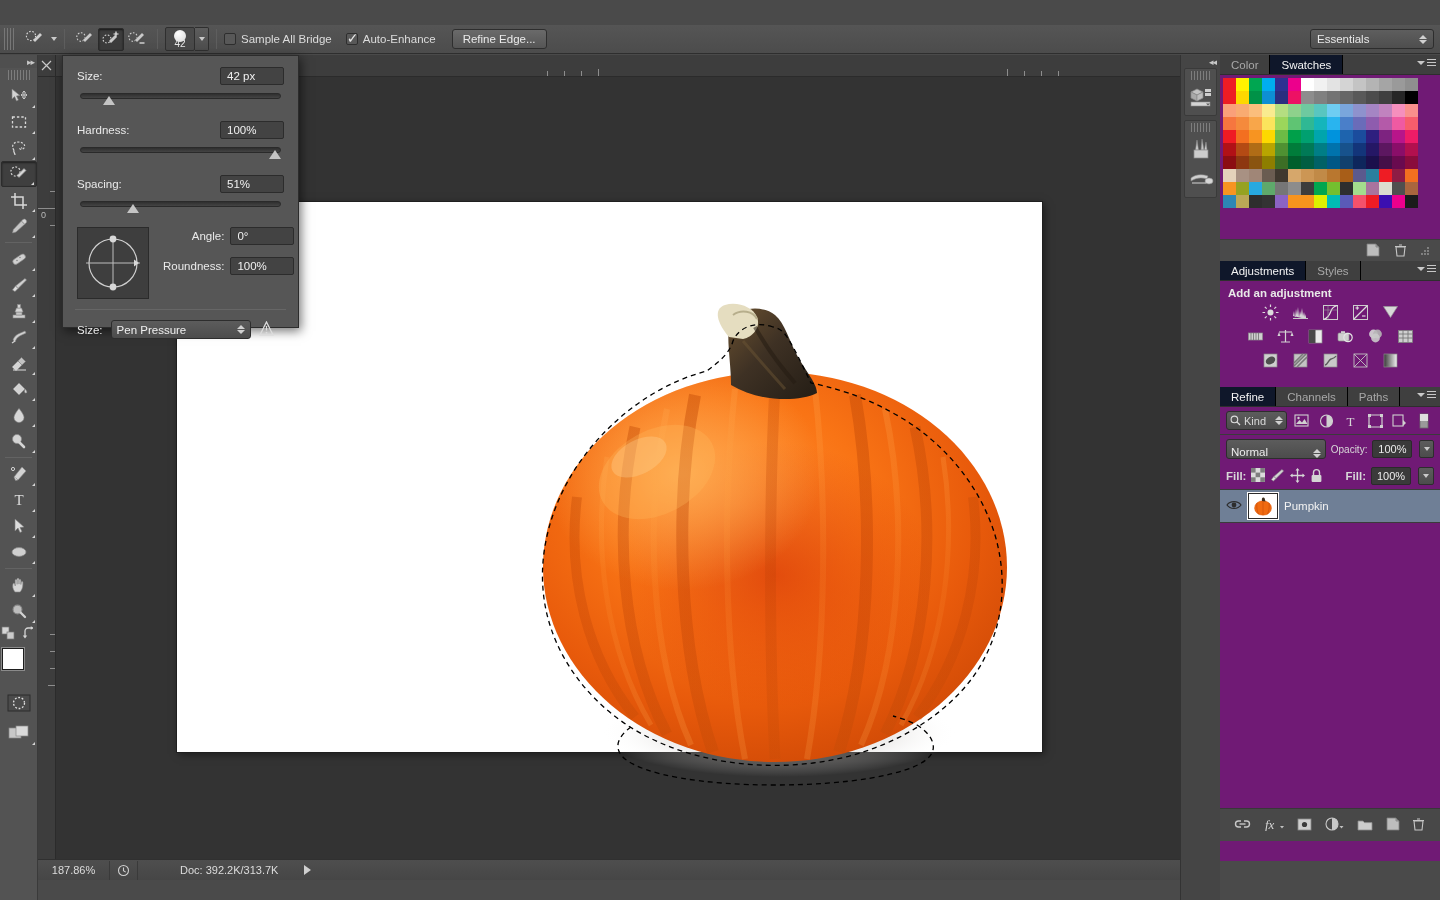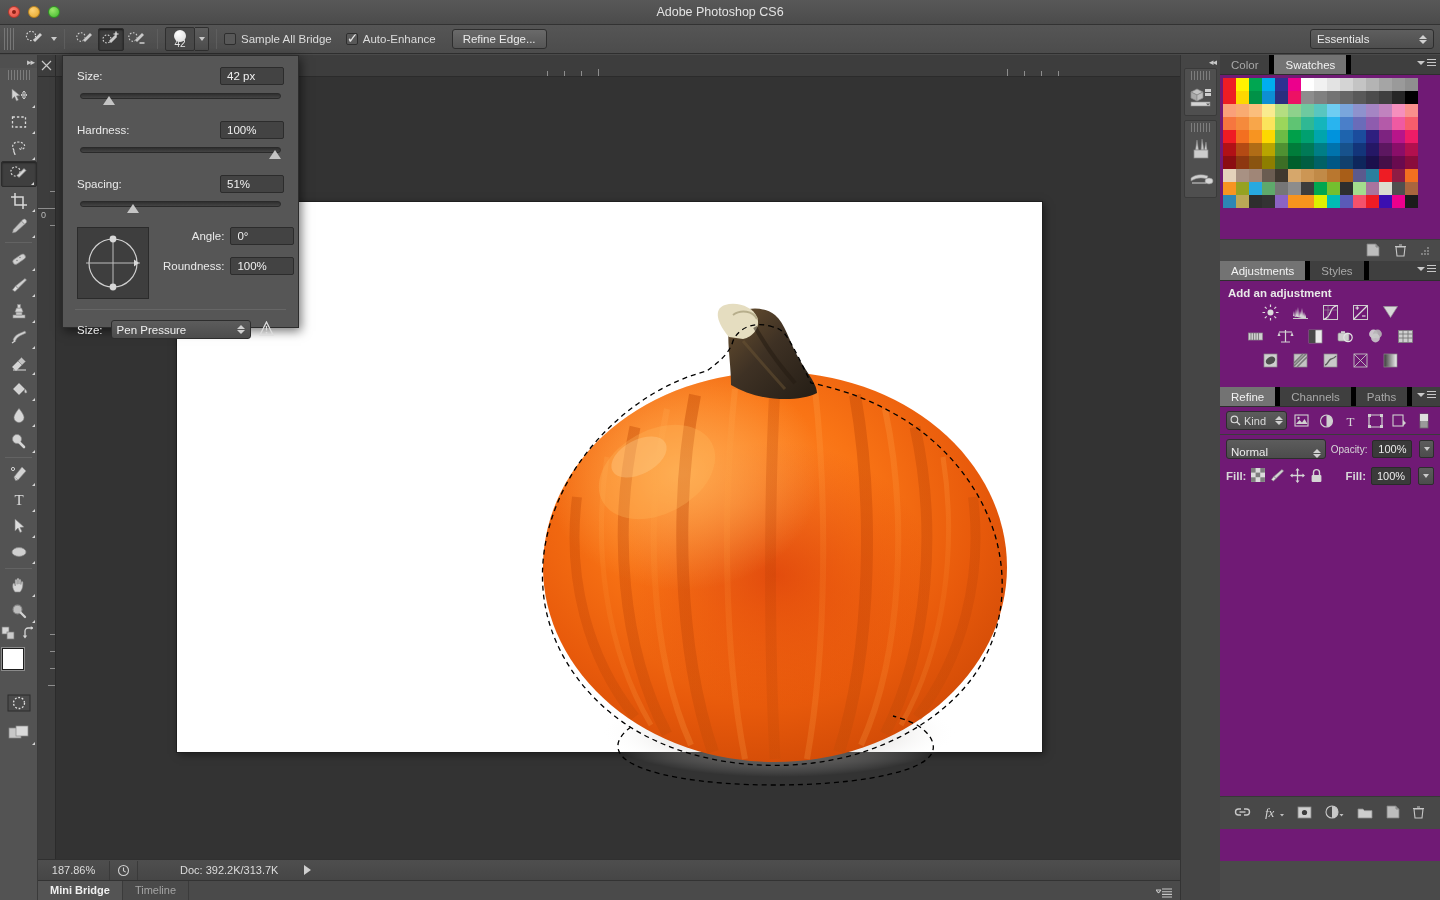--- a/index.html
+++ b/index.html
@@ -171,23 +171,23 @@
 
   .panels{
     position:absolute; left:1220px; top:55px; width:220px; height:845px;
     background:#4a4a4a;
   }
   .panel-tabs{
     height:20px; background:#3f3f3f; display:flex; align-items:stretch;
     border-bottom:1px solid #2e2e2e; position:relative;
   }
   .ptab{
-    padding:0 11px; line-height:20px; font-size:11.5px; color:#a8a8a8; border-right:5px solid #000000;
-  }
-  .ptab.active{ background:#737373; color:#f2f2f2; }
+    padding:0 11px; line-height:20px; font-size:11.5px; color:#a8a8a8; border-right:1px solid #000000;
+  }
+  .ptab.active{ background:#0f172a; color:#f2f2f2; }
   .pmenu{ position:absolute; right:4px; top:4px; display:flex; align-items:center; gap:2px;}
   .pmenu .tri{ width:0;height:0;border-left:4px solid transparent;border-right:4px solid transparent;border-top:4px solid #c8c8c8;}
   .pmenu .lines{ display:flex;flex-direction:column;gap:2px;}
   .pmenu .lines i{ width:9px;height:1px;background:#c8c8c8;display:block;}
 
   .panel-body{ background:#701a75; }
 
   
   .swgrid{ display:grid; grid-template-columns:repeat(15,13px); gap:0; padding:3px 0 0 3px; }
   .sw{ width:13px; height:13px; }
@@ -222,21 +222,21 @@
   .layer-item{
     display:flex; align-items:center; gap:6px; height:34px; padding:0 6px;
     background:#6f7f96; border-top:1px solid #3b3b3b; border-bottom:1px solid #3b3b3b;
   }
   .layer-thumb{
     width:30px;height:26px;background:#fff;border:1px solid #2b2b2b; box-shadow:0 0 0 1px #fff;
     display:flex;align-items:center;justify-content:center; overflow:hidden;
   }
   .layer-name{ font-size:11.5px; color:#f2f2f2; }
   .layers-footer{
-    position:absolute; left:0; bottom:32px; width:220px; height:25px; background:#484848;
+    position:absolute; left:0; bottom:20px; width:220px; height:25px; background:#484848;
     border-top:1px solid #383838; display:flex; align-items:center; justify-content:space-around;
     padding:16px 8px;
   }
   .panel-rule{ height:1px; background:#3b3b3b; }
 
   
   .brushpop{
     position:absolute; left:62px; top:55px; width:237px; height:273px;
     background:#565656; border:1px solid #2c2c2c;
     box-shadow:2px 3px 10px rgba(0,0,0,.55);
@@ -260,28 +260,20 @@
   .bp-select{
     width:140px; height:19px; background:linear-gradient(#5c5c5c,#4c4c4c); border:1px solid #2d2d2d;
     border-radius:3px; display:flex; align-items:center; padding:0 5px; font-size:11.5px; color:#efefef;
   }
 </style>
 </head>
 <body>
 
 <div class="app">
 
-  <div class="titlebar">
-    <div class="traffic">
-      <div class="tl red"></div>
-      <div class="tl yellow"></div>
-      <div class="tl green"></div>
-    </div>
-    <div class="title">Adobe Photoshop CS6</div>
-  </div>
 
   <div class="optionsbar">
     <div class="grip"></div>
 
     <div class="ob-tool">
       <div class="icon-btn">
         <svg width="20" height="18" viewBox="0 0 20 18">
           <circle cx="6" cy="6" r="4.6" fill="none" stroke="#d9d9d9" stroke-width="1.1" stroke-dasharray="1.6 1.6"></circle>
           <path d="M8 10 L15 3 L17 5 L10 12 Z" fill="#cfcfcf" stroke="#8f8f8f" stroke-width=".6"></path>
         </svg>
@@ -655,30 +647,20 @@
     <div class="sb-ico">
       <svg width="13" height="13" viewBox="0 0 13 13">
           <circle cx="6.5" cy="6.5" r="5" fill="none" stroke="#cfcfcf" stroke-width="1.1"></circle>
           <path d="M6.5 3.5 v3.2 l2.2 1.4" fill="none" stroke="#cfcfcf" stroke-width="1.1"></path>
         </svg>
     </div>
     <div class="sb-doc">Doc: 392.2K/313.7K</div>
     <div class="sb-tri"></div>
   </div>
 
-  <div class="bottombar">
-    <div class="btab active">Mini Bridge</div>
-    <div class="btab">Timeline</div>
-    <div class="menuico">
-      <svg width="16" height="10" viewBox="0 0 16 10">
-          <path d="M0 2 l5 0 M0 2 l2.5 3 M2.5 5 l2.5 -3" stroke="#c8c8c8" stroke-width="1.1" fill="none"></path>
-          <path d="M6 1 h10 M6 3.7 h10 M6 6.4 h10 M6 9 h10" stroke="#c8c8c8" stroke-width="1.1"></path>
-        </svg>
-    </div>
-  </div>
 
   <div class="dockstrip">
     <div class="dock-head">
       <span style="font-size:9px;color:#c8c8c8;letter-spacing:-1px;">◂◂</span>
     </div>
     <div class="dock-grp">
       <div class="dock-grip"></div>
       <div class="dock-ico">
         <svg width="26" height="24" viewBox="0 0 26 24">
           <path d="M3 7 L9 4 L15 7 L9 10 Z" fill="#c2c2c2" stroke="#8a8a8a" stroke-width=".7"></path>
@@ -1152,20 +1134,39 @@
               <rect x="1.6" y="7" width="9.8" height="7" rx="1" fill="#d4d4d4"></rect>
             </svg>
         </span>
         <span style="font-size:11.5px;font-weight:bold;margin-left:auto;">Fill:</span>
         <span class="numbox">100%</span>
         <span class="stepper">
           <span class="dd-tri" style="margin:0;"></span>
         </span>
       </div>
 
+      <div class="layer-item">
+        <span>
+          <svg width="16" height="12" viewBox="0 0 16 12">
+              <path d="M1 6 C4 1.5 12 1.5 15 6 C12 10.5 4 10.5 1 6z" fill="none" stroke="#2d2d2d" stroke-width="1.2"></path>
+              <circle cx="8" cy="6" r="2.4" fill="#2d2d2d"></circle>
+            </svg>
+        </span>
+        <span class="layer-thumb">
+          <svg width="24" height="22" viewBox="0 0 24 22">
+            <ellipse cx="12" cy="13" rx="8.5" ry="7.3" fill="#f06a10"></ellipse>
+            <ellipse cx="12" cy="13" rx="8.5" ry="7.3" fill="none" stroke="#d9550a" stroke-width=".4"></ellipse>
+            <path d="M6 8 C5.4 12 6 17 8 19.5" stroke="#d2530a" stroke-width=".9" fill="none"></path>
+            <path d="M18 8 C18.6 12 18 17 16 19.5" stroke="#d2530a" stroke-width=".9" fill="none"></path>
+            <path d="M12 6 v14" stroke="#d2530a" stroke-width=".8" fill="none"></path>
+            <path d="M11 6 C10.6 3.6 11 2.6 12.3 2.4 C13.4 2.3 14 3.4 14 5 l.6 1.6z" fill="#3c2f1f"></path>
+          </svg>
+        </span>
+        <span class="layer-name">Pumpkin</span>
+      </div>
 
       <div class="layers-footer">
         <span>
           <svg width="17" height="12" viewBox="0 0 17 12">
               <path d="M7 3 H4.5 a3 3 0 0 0 0 6 H7" fill="none" stroke="#c8c8c8" stroke-width="1.4"></path>
               <path d="M10 3 h2.5 a3 3 0 0 1 0 6 H10" fill="none" stroke="#c8c8c8" stroke-width="1.4"></path>
               <path d="M5.5 6 h6" stroke="#c8c8c8" stroke-width="1.4"></path>
             </svg>
         </span>
         <span>

